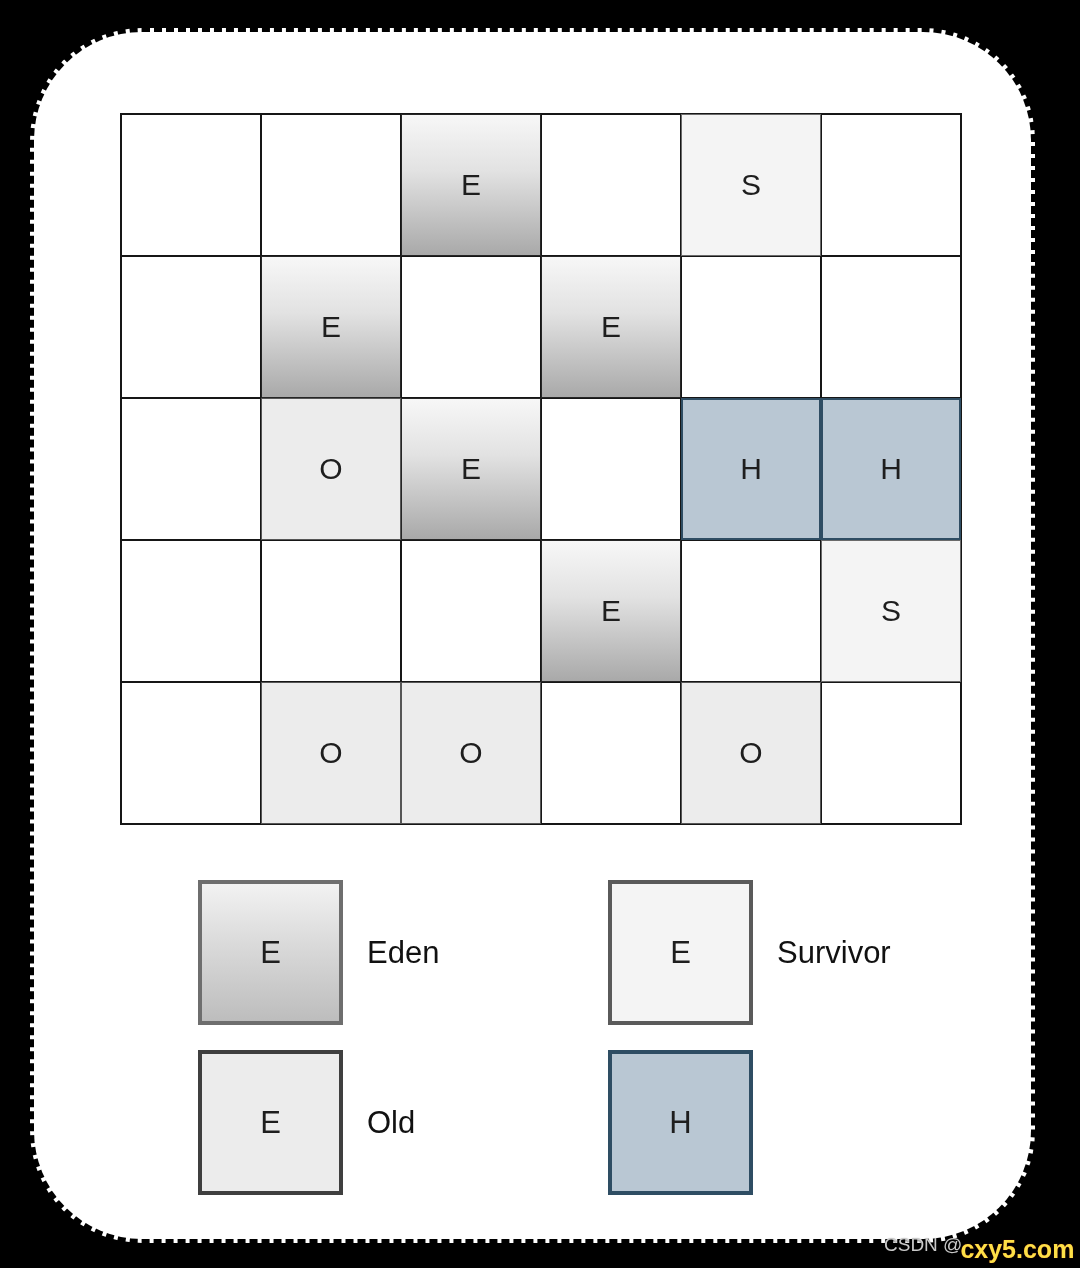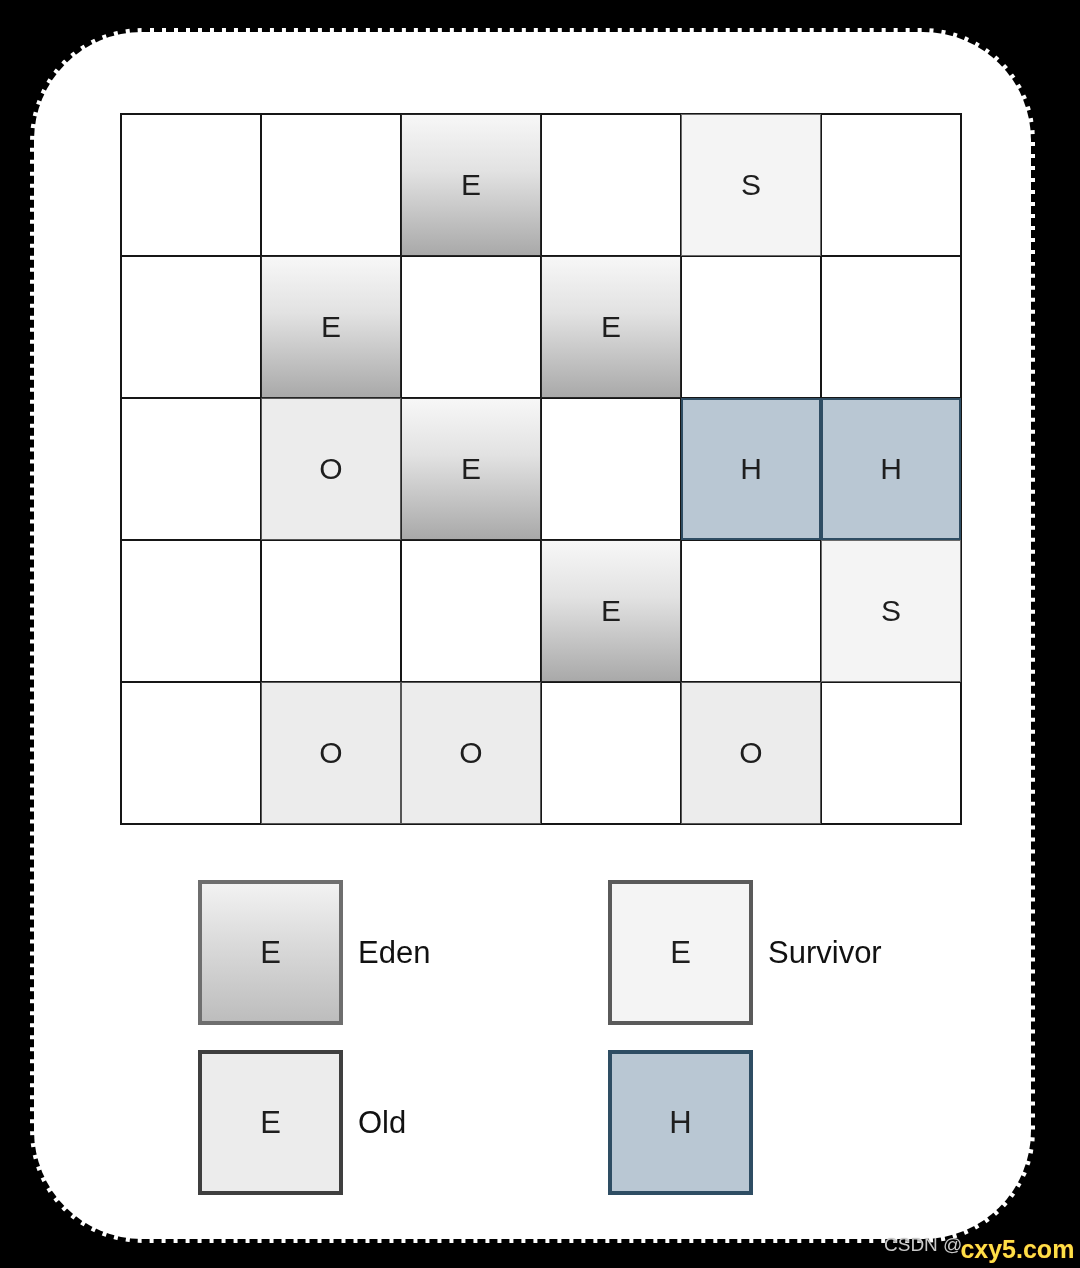--- a/index.html
+++ b/index.html
@@ -77,21 +77,21 @@
   }
   .swatch.eden {
     background: linear-gradient(to bottom, #f2f2f2 0%, #dcdcdc 40%, #bdbdbd 100%);
     border: 4px solid #6e6e6e;
   }
   .swatch.survivor { background: #f4f4f4; border: 4px solid #5a5a5a; }
   .swatch.old      { background: #ececec; border: 4px solid #3f3f3f; }
   .swatch.humongous{ background: #b9c7d3; border: 4px solid #2e4d63; }
 
   .legend-label {
-    margin-left: 15px;
+    margin-left: 24px;
     font-size: 31px;
     color: #111111;
     white-space: nowrap;
   }
 
   
   .watermark {
     position: absolute;
     left: 884px;
     top: 1234px;

